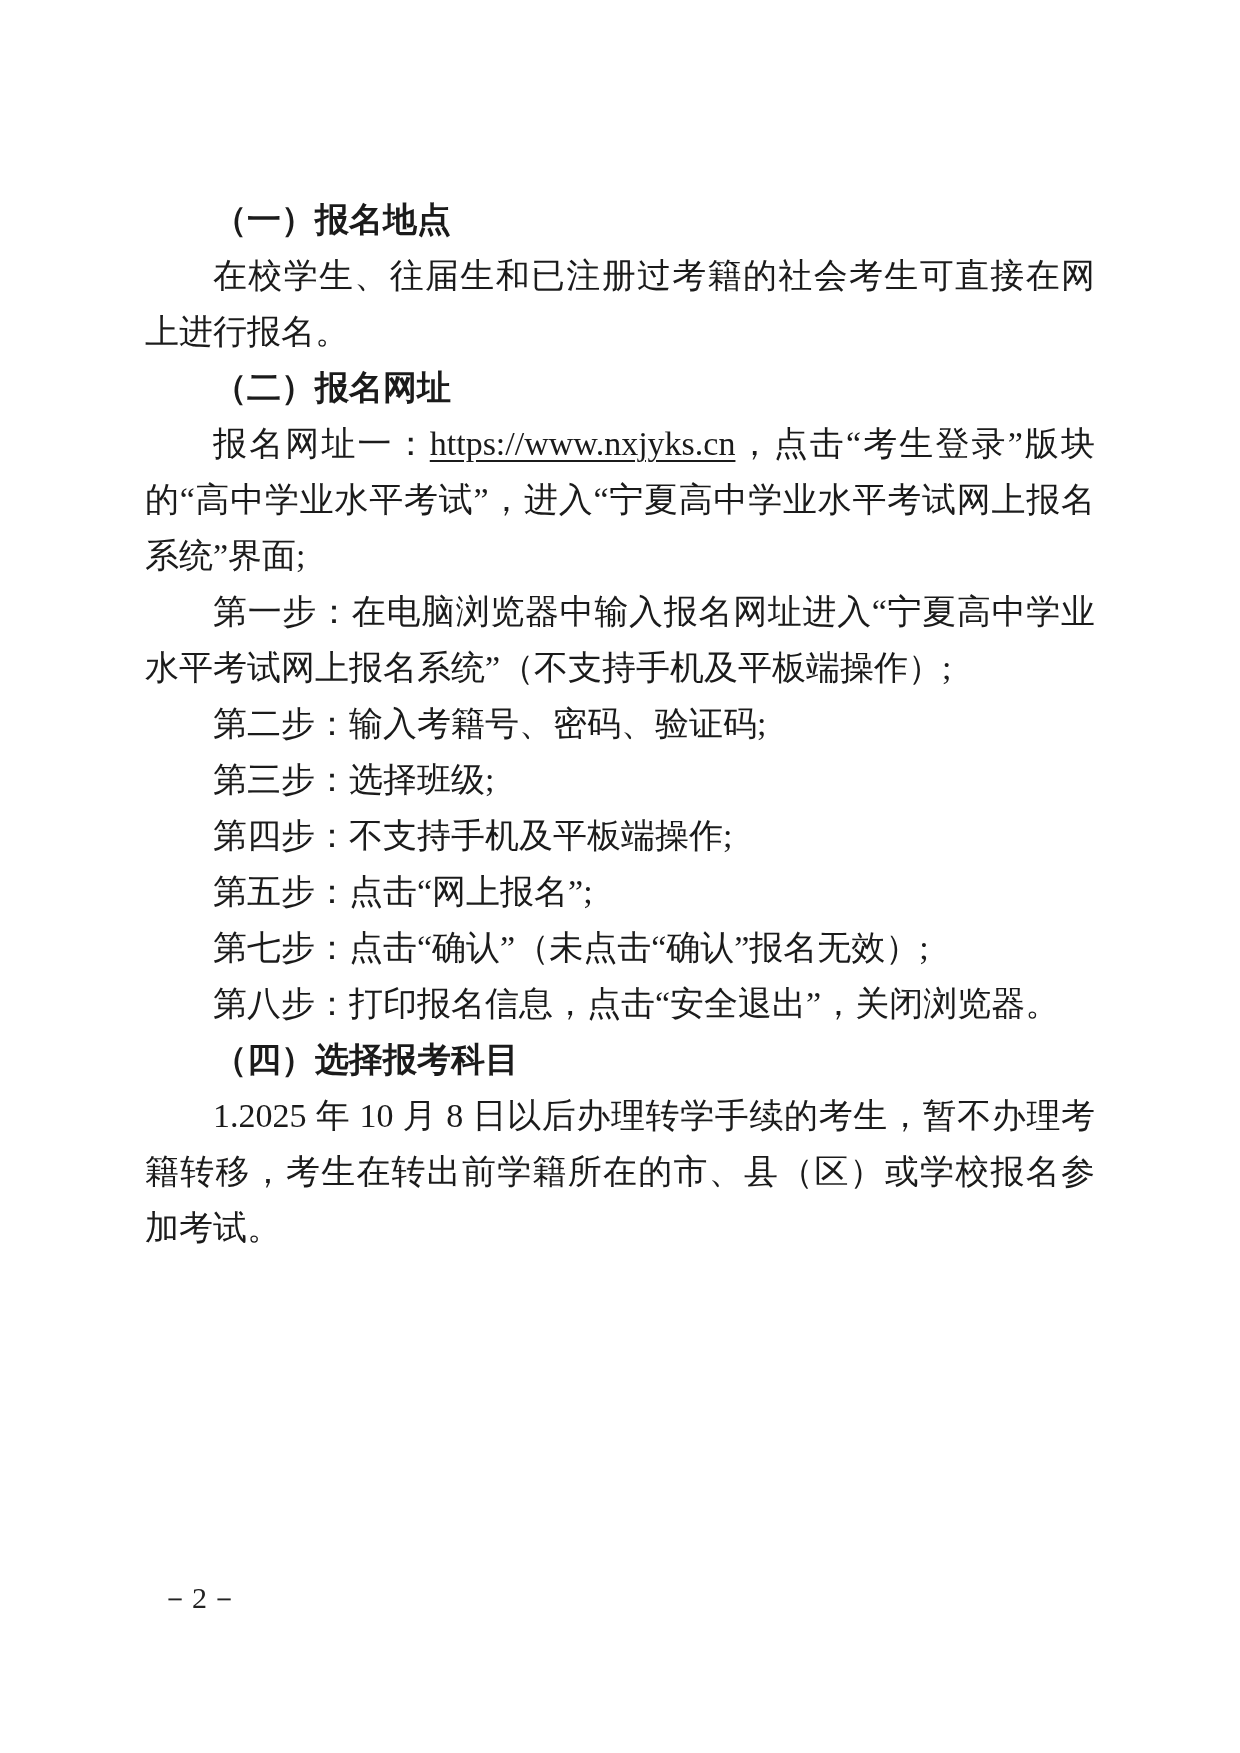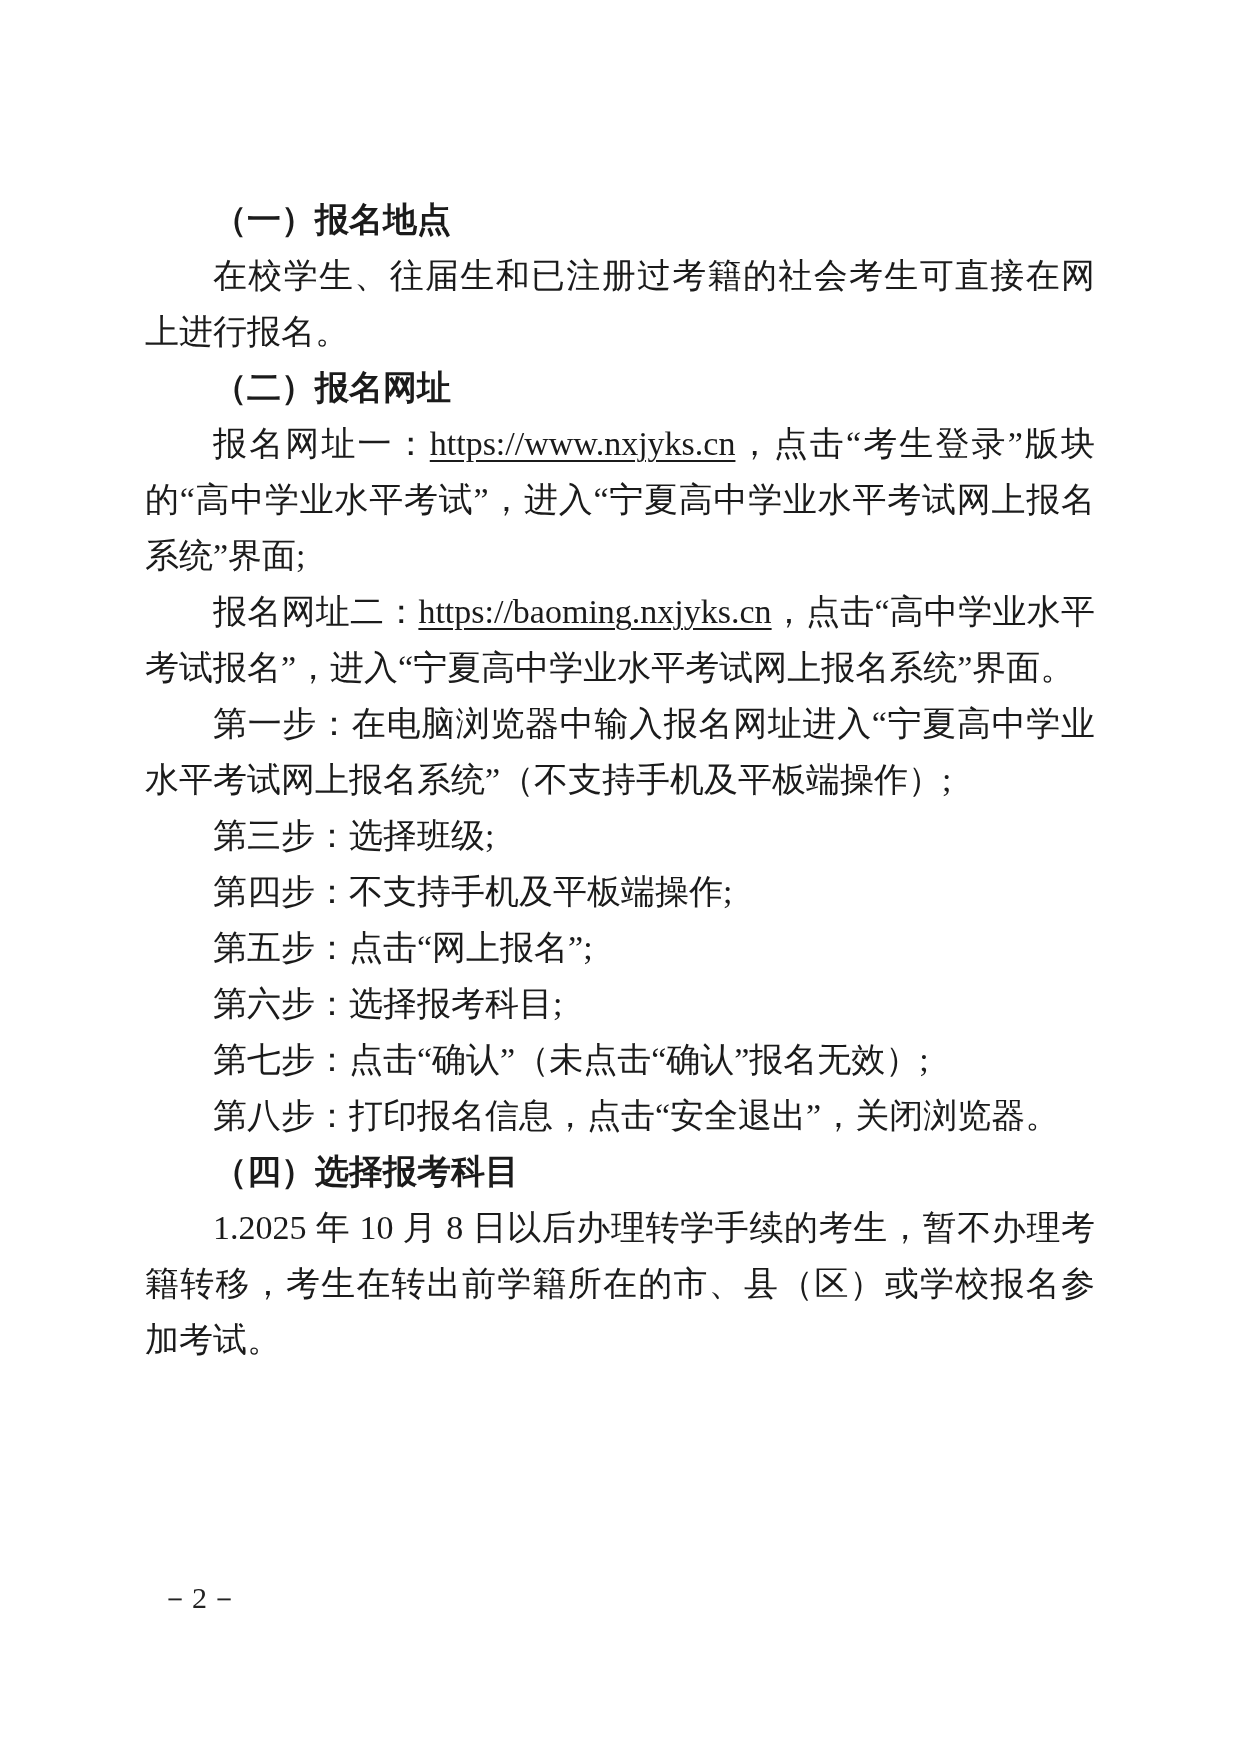--- a/index.html
+++ b/index.html
@@ -43,27 +43,26 @@
 <body>
 
 <div class="page">
   <div class="content">
 
     <p class="heading">（一）报名地点</p>
     <p>在校学生、往届生和已注册过考籍的社会考生可直接在网上进行报名。</p>
 
     <p class="heading">（二）报名网址</p>
     <p><span>报名网址一：</span><a class="doc-link" href="#">https://www.nxjyks.cn</a><span>，点击“考生登录”版块的“高中学业水平考试”，进入“宁夏高中学业水平考试网上报名系统”界面;</span></p>
-    <p><span>报名网址二：</span><a class="doc-link" href="#">https://baoming.nxjyks.cn</a><span>，点击“高中学业水平考试报名”，进入“宁夏高中学业水平考试网上报名系统”界面。</span></p>
 
     <p><span>第一步：在电脑浏览器中输入报名网址进入“宁夏高中学业水平考试网上报名系统”</span><span class="bold">（不支持手机及平板端操作）;</span></p>
+    <p>第二步：输入考籍号、密码、验证码;</p>
     <p>第三步：选择班级;</p>
     <p>第四步：不支持手机及平板端操作;</p>
     <p>第五步：点击“网上报名”;</p>
-    <p>第六步：选择报考科目;</p>
     <p><span>第七步：点击“确认”</span><span class="bold">（未点击“确认”报名无效）;</span></p>
     <p>第八步：打印报名信息，点击“安全退出”，关闭浏览器。</p>
 
     <p class="heading">（四）选择报考科目</p>
     <p>1.2025 年 10 月 8 日以后办理转学手续的考生，暂不办理考籍转移，考生在转出前学籍所在的市、县（区）或学校报名参加考试。</p>
 
   </div>
 
   <div class="page-number">－2－</div>
 </div>

